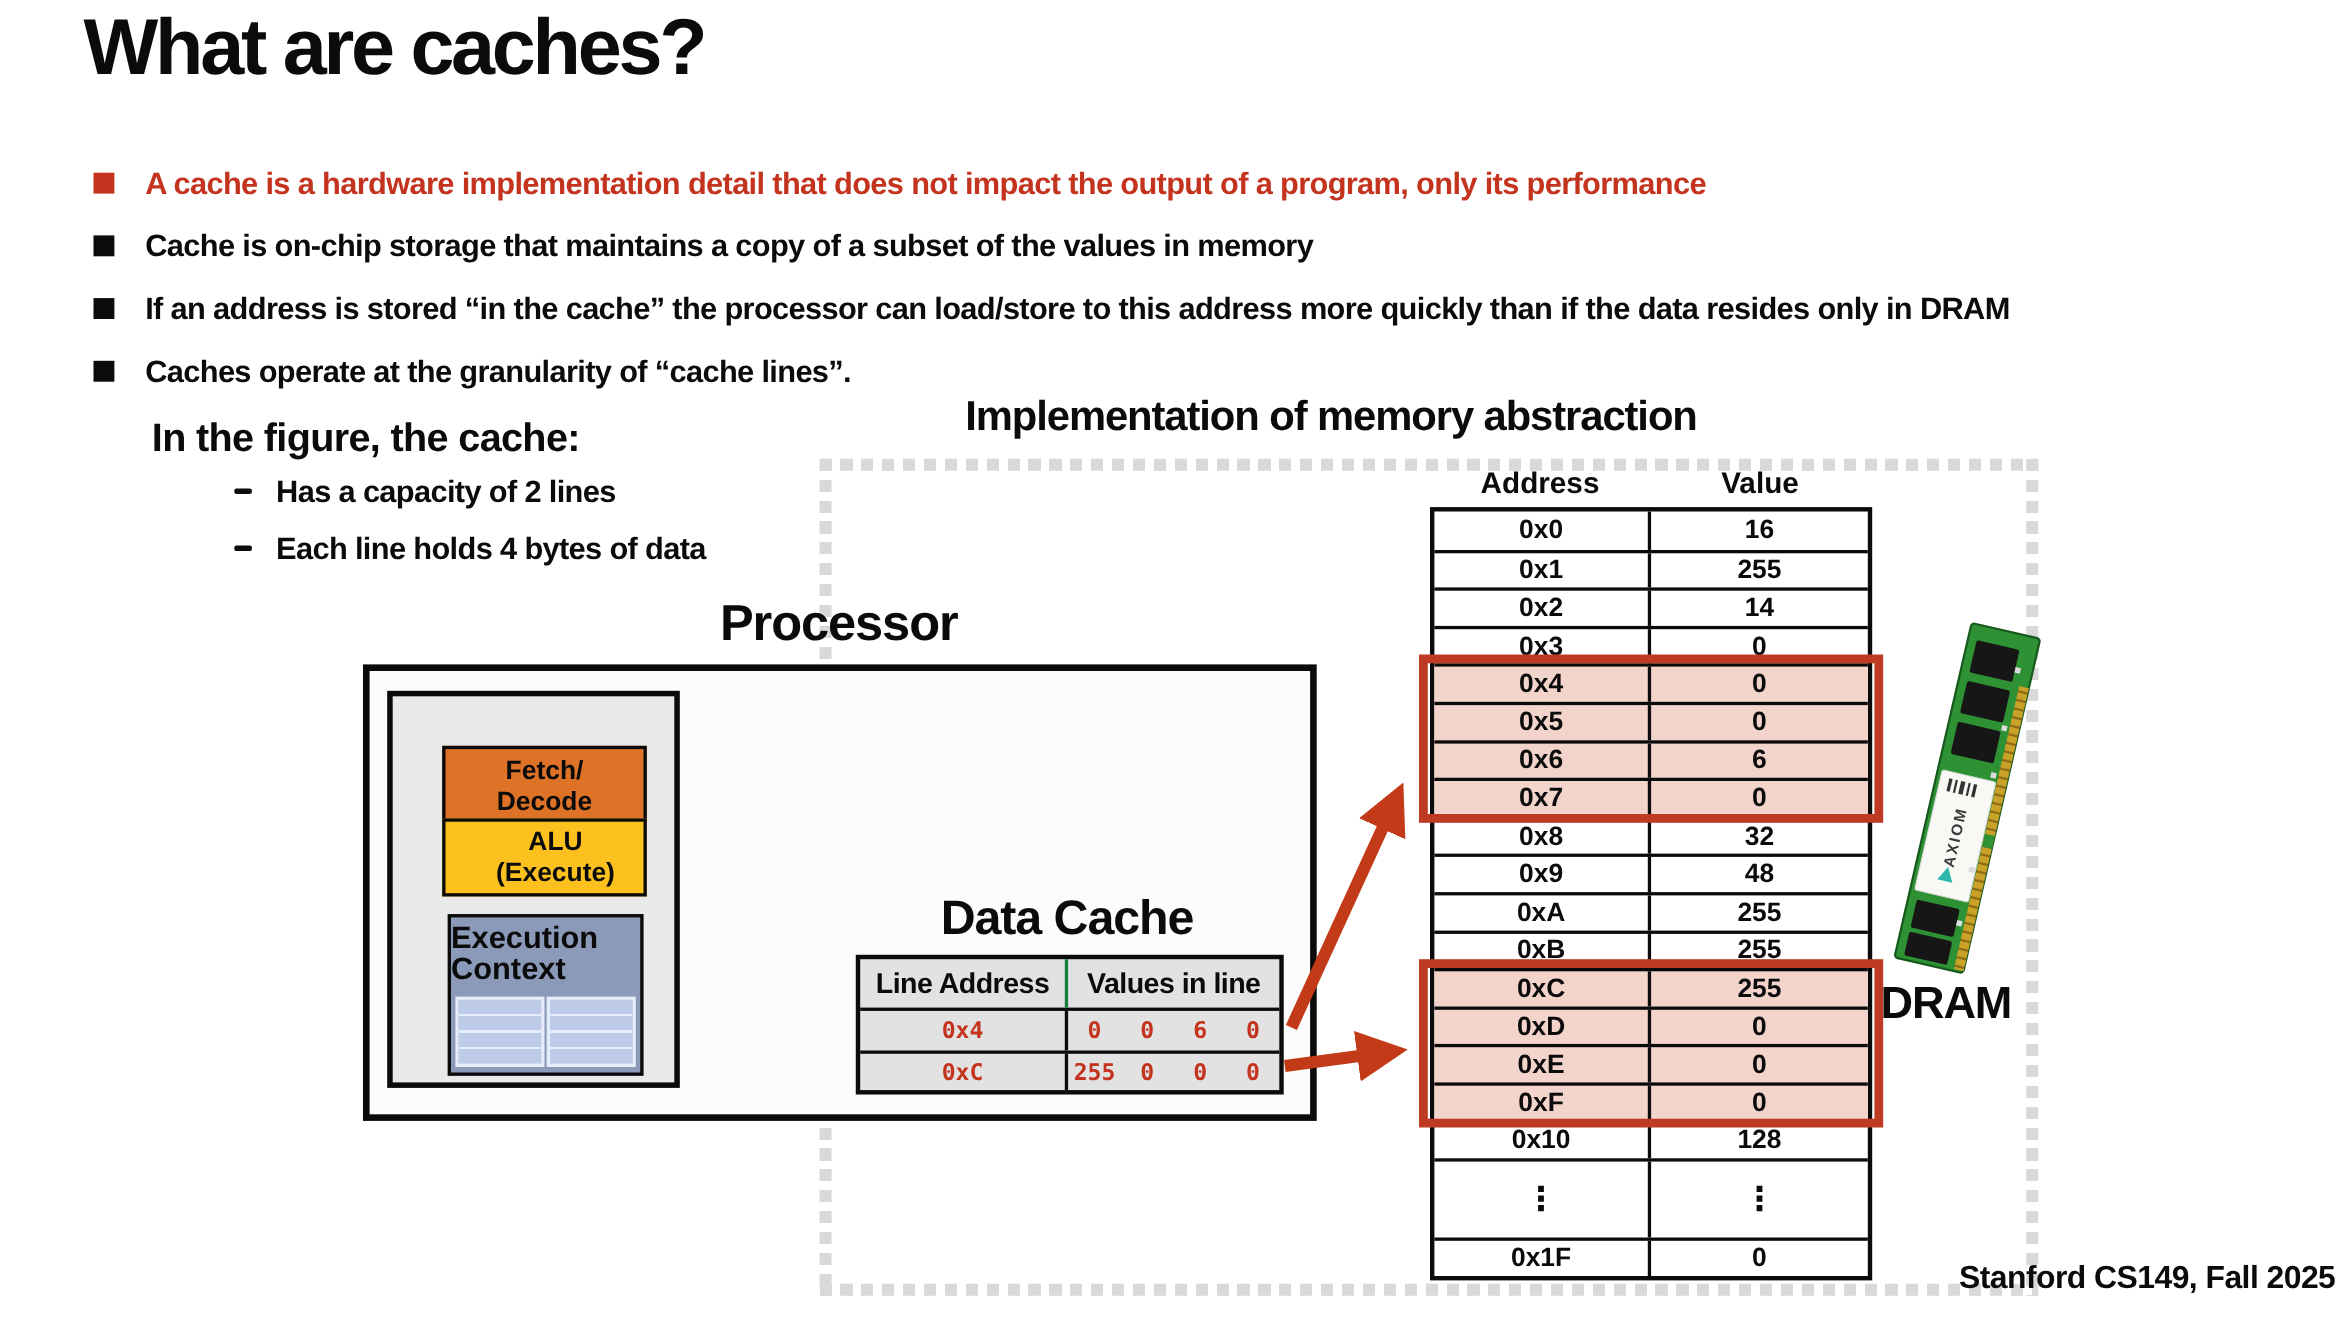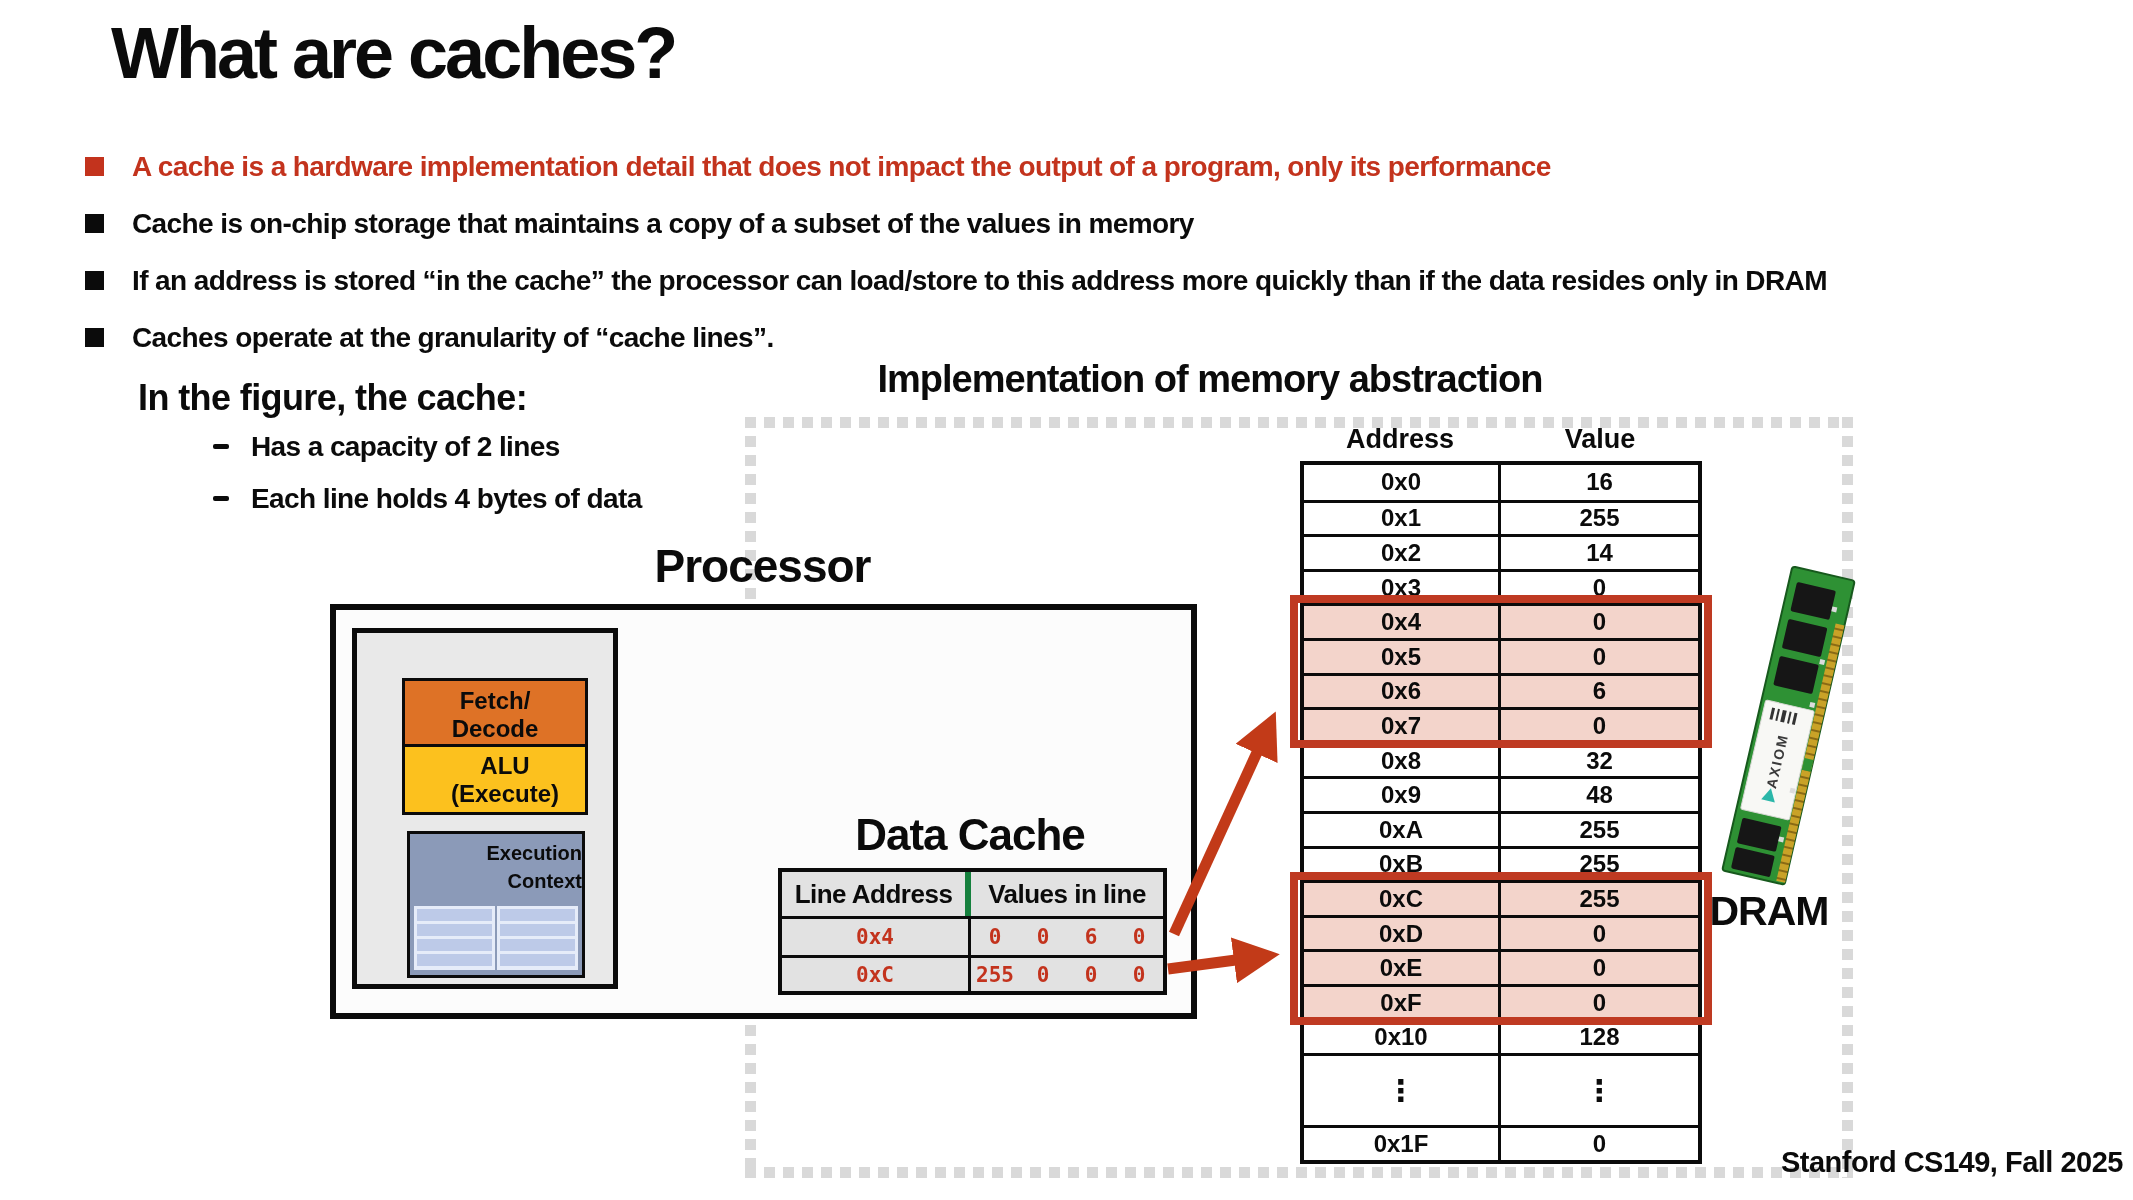--- a/index.html
+++ b/index.html
@@ -9,21 +9,21 @@
     --pcb_green:#2E9134; --gold:#C9A227;
   }
   *{margin:0;padding:0;box-sizing:border-box;}
   html,body{background:#fff;}
   #slide{
     position:relative;width:2133px;height:1200px;background:#fff;overflow:hidden;
     font-family:"Liberation Sans","DejaVu Sans",sans-serif;font-weight:bold;color:#0b0b0b;
   }
   .abs{position:absolute;}
   
-  .title{left:76px;top:12px;font-size:72px;letter-spacing:-3px;margin-left:35px;}
+  .title{left:76px;top:2px;font-size:72px;letter-spacing:-3px;}
   .bullet{left:85px;width:2010px;display:flex;align-items:flex-start;font-size:28px;letter-spacing:-0.6px;line-height:34px;}
   .sq{flex:none;width:19px;height:19px;background:#0b0b0b;margin:7px 28px 0 0;}
   .bullet.red .sq{background:var(--red_accent);}
   .bullet.red .btxt{color:var(--red_accent);}
   .b1{top:150px;} .b2{top:207px;} .b3{top:264px;} .b4{top:321px;}
   .subintro{left:138px;top:377px;font-size:36px;letter-spacing:-0.6px;}
   .subbullet{left:213px;display:flex;align-items:flex-start;font-size:28px;letter-spacing:-0.6px;line-height:34px;}
   .s1{top:430px;} .s2{top:482px;}
   .dashline{flex:none;width:16px;height:5px;background:#0b0b0b;border-radius:2px;margin:14px 22px 0 0;}
   
@@ -35,30 +35,30 @@
       repeating-linear-gradient(to right, var(--dash_gray) 0 11px, transparent 11px 19px) left bottom / 100% 11px no-repeat,
       repeating-linear-gradient(to bottom, var(--dash_gray) 0 11px, transparent 11px 19px) left top / 11px 100% no-repeat,
       repeating-linear-gradient(to bottom, var(--dash_gray) 0 11px, transparent 11px 19px) right top / 11px 100% no-repeat;
   }
   .proc-label{left:580px;top:539px;width:365px;text-align:center;font-size:46px;letter-spacing:-1px;}
   .proc-box{left:330px;top:604px;width:867px;height:415px;background:#FCFCFC;border:6px solid #0b0b0b;}
   .core-box{left:352px;top:628px;width:266px;height:361px;background:var(--core_gray);border:5px solid #0b0b0b;}
   .unit{display:flex;flex-direction:column;align-items:center;justify-content:center;border:3px solid #0b0b0b;font-size:24px;line-height:28px;text-align:center;}
   .fd-box{left:402px;top:678px;width:186px;height:73px;background:var(--orange_box);}
   .alu-box{left:402px;top:744px;width:186px;height:71px;background:var(--yellow_box);padding-left:20px;}
-  .ec-box{left:407px;top:831px;width:178px;height:147px;background:var(--exec_blue);border:3px solid #0b0b0b;text-align:right;font-size:20px;line-height:28px;padding-top:5px;}
+  .ec-box{left:407px;top:831px;width:178px;height:147px;background:var(--exec_blue);border:3px solid #0b0b0b;text-align:left;font-size:28px;line-height:28px;padding-top:5px;}
   .reg{position:absolute;top:906px;width:81px;height:64px;border:3px solid var(--register_line);
        background:repeating-linear-gradient(to bottom, var(--register_fill) 0 12.5px, var(--register_line) 12.5px 15px);}
   .g1{left:414px;} .g2{left:497px;}
   
   .dc-title{left:770px;top:810px;width:400px;text-align:center;font-size:44px;letter-spacing:-1px;}
   .dc-table{left:778px;top:868px;width:389px;background:var(--cache_gray);border:4px solid #0b0b0b;}
   .dc-header{display:grid;grid-template-columns:189px 1fr;height:47px;border-bottom:3px solid #0b0b0b;}
   .dc-hcell{display:flex;align-items:center;justify-content:center;font-size:26px;letter-spacing:-0.5px;}
-  .dc-hcell:first-child{border-right:6px solid #15803d;}
+  .dc-hcell:first-child{border-right:3px solid #15803d;}
   .dc-row{display:grid;grid-template-columns:189px 1fr;height:36px;}
   .dc-row + .dc-row{border-top:3px solid #0b0b0b;}
   .dc-la{display:flex;align-items:center;justify-content:center;border-right:3px solid #0b0b0b;
          font-family:"DejaVu Sans Mono",monospace;font-size:21px;color:var(--red_accent);}
   .dc-vals{display:grid;grid-template-columns:repeat(4,1fr);}
   .dc-val{display:flex;align-items:center;justify-content:center;font-family:"DejaVu Sans Mono",monospace;font-size:21px;color:var(--red_accent);}
   
   .mem-h{top:424px;width:200px;text-align:center;font-size:27px;}
   .mem-h.h-addr{left:1300px;} .mem-h.h-val{left:1500px;}
   .mem-table{left:1300px;top:461px;width:402px;background:#fff;border:4px solid #0b0b0b;}

